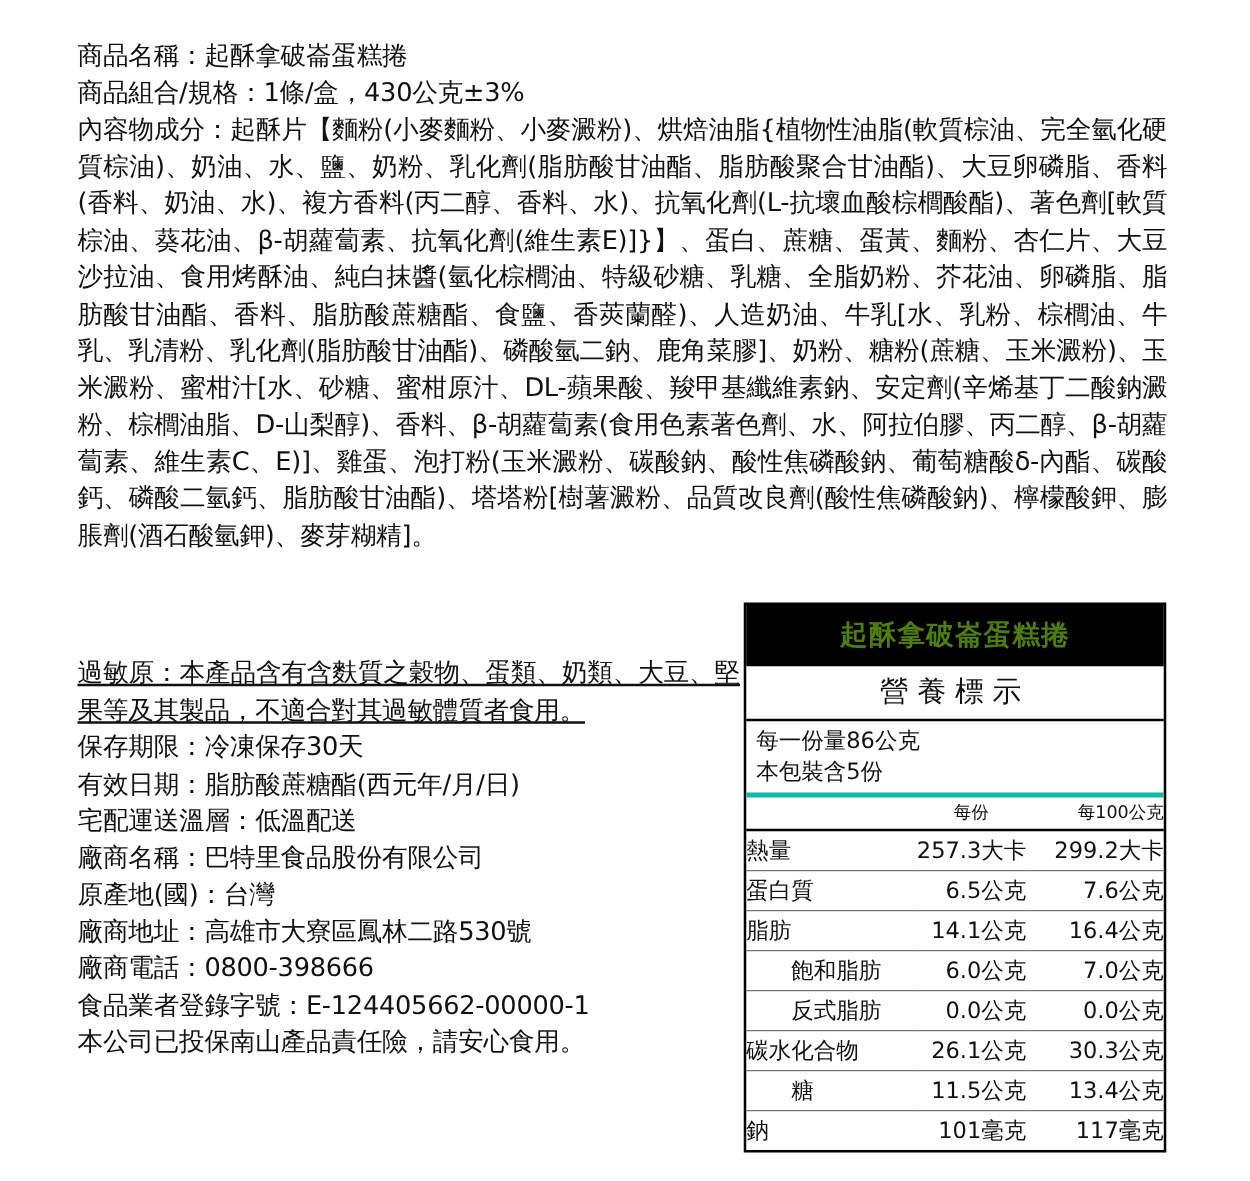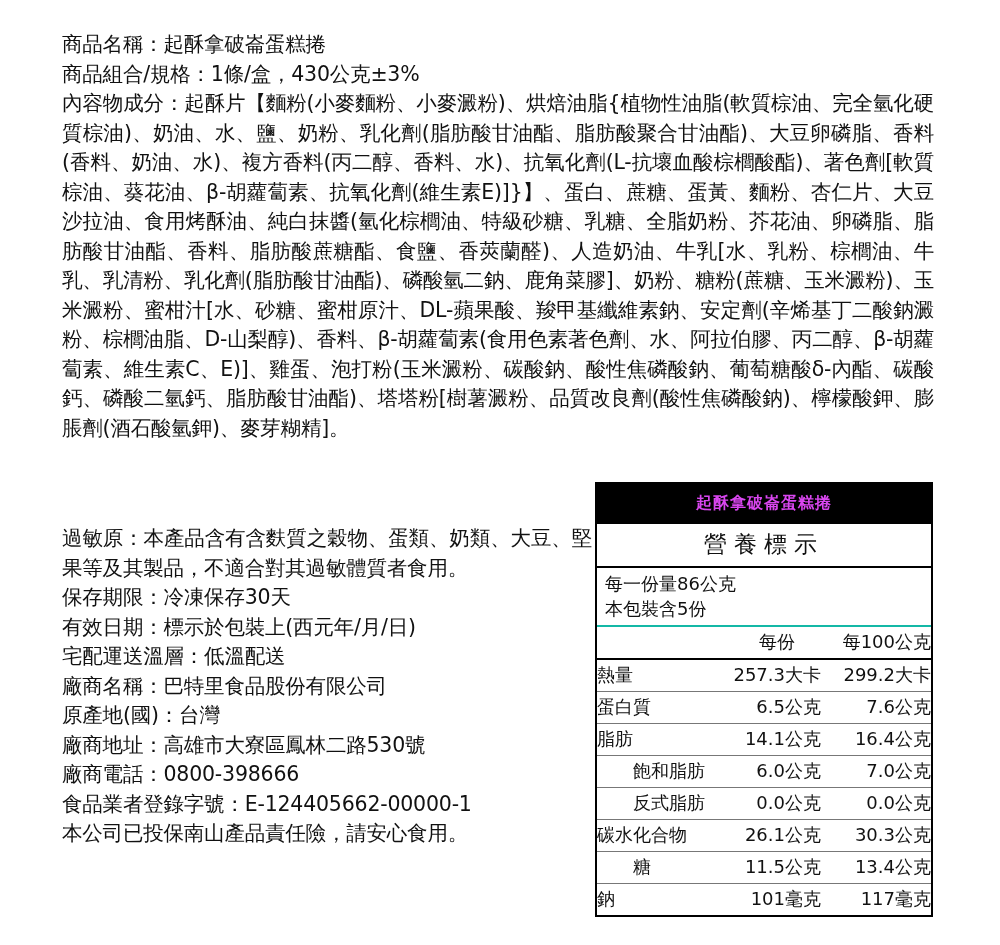--- a/index.html
+++ b/index.html
@@ -41,60 +41,61 @@
     width: 530px;
     font-size: 20.5px;
     line-height: 29.5px;
     letter-spacing: -0.2px;
   }
   .lower-block p { margin: 0; }
   .allergen {
     text-align: justify;
     text-justify: inter-character;
     width: 530px;
+    text-decoration: underline;
   }
   
   .nutrition {
     position: absolute;
     left: 595px;
     top: 482px;
     width: 338px;
     border: 2px solid #000;
     box-sizing: border-box;
     background: #fff;
     font-size: 18px;
   }
   .nutri-title {
     background: #000;
-    color: #d946ef;
+    color: #4d7c0f;
     text-align: center;
-    font-size: 16px;
+    font-size: 22px;
     font-weight: bold;
     padding: 9px 0 10px 0;
     letter-spacing: 1px;
   }
   .nutri-sub {
     text-align: center;
     font-size: 23px;
     font-weight: normal;
     letter-spacing: 7px;
     padding: 5px 0 6px 0;
     border-bottom: 2px solid #000;
     font-family: "DejaVu Serif", "Liberation Serif", serif;
   }
   .nutri-serve {
     padding: 3px 6px 4px 8px;
     font-size: 18px;
     line-height: 25px;
-    border-bottom: 2px solid #14b8a6;
+    border-bottom: 4px solid #14b8a6;
   }
   .nutri-head {
     display: flex;
     border-bottom: 2px solid #000;
-    font-size: 18px;
+    font-size: 14px;
   }
   .nutri-head .c1 { flex: 1 1 auto; }
   .nutri-head .c2 { width: 88px; text-align: center; padding: 3px 0 4px 0; }
   .nutri-head .c3 { width: 110px; text-align: right; padding: 3px 0 4px 0; }
   table.nutri-rows {
     width: 100%;
     border-collapse: collapse;
     font-size: 18px;
   }
   table.nutri-rows td {
@@ -122,21 +123,21 @@
 
   <div class="label-text">
     <p>商品名稱：起酥拿破崙蛋糕捲</p>
     <p>商品組合/規格：1條/盒，430公克±3%</p>
     <p>內容物成分：起酥片【麵粉(小麥麵粉、小麥澱粉)、烘焙油脂{植物性油脂(軟質棕油、完全氫化硬質棕油)、奶油、水、鹽、奶粉、乳化劑(脂肪酸甘油酯、脂肪酸聚合甘油酯)、大豆卵磷脂、香料(香料、奶油、水)、複方香料(丙二醇、香料、水)、抗氧化劑(L-抗壞血酸棕櫚酸酯)、著色劑[軟質棕油、葵花油、β-胡蘿蔔素、抗氧化劑(維生素E)]}】、蛋白、蔗糖、蛋黃、麵粉、杏仁片、大豆沙拉油、食用烤酥油、純白抹醬(氫化棕櫚油、特級砂糖、乳糖、全脂奶粉、芥花油、卵磷脂、脂肪酸甘油酯、香料、脂肪酸蔗糖酯、食鹽、香莢蘭醛)、人造奶油、牛乳[水、乳粉、棕櫚油、牛乳、乳清粉、乳化劑(脂肪酸甘油酯)、磷酸氫二鈉、鹿角菜膠]、奶粉、糖粉(蔗糖、玉米澱粉)、玉米澱粉、蜜柑汁[水、砂糖、蜜柑原汁、DL-蘋果酸、羧甲基纖維素鈉、安定劑(辛烯基丁二酸鈉澱粉、棕櫚油脂、D-山梨醇)、香料、β-胡蘿蔔素(食用色素著色劑、水、阿拉伯膠、丙二醇、β-胡蘿蔔素、維生素C、E)]、雞蛋、泡打粉(玉米澱粉、碳酸鈉、酸性焦磷酸鈉、葡萄糖酸δ-內酯、碳酸鈣、磷酸二氫鈣、脂肪酸甘油酯)、塔塔粉[樹薯澱粉、品質改良劑(酸性焦磷酸鈉)、檸檬酸鉀、膨脹劑(酒石酸氫鉀)、麥芽糊精]。</p>
   </div>
 
   <div class="lower-block">
     <p class="allergen">過敏原：本產品含有含麩質之穀物、蛋類、奶類、大豆、堅果等及其製品，不適合對其過敏體質者食用。</p>
     <p>保存期限：冷凍保存30天</p>
-    <p>有效日期：標示於包裝上(西元年/月/日)</p>
+    <p>有效日期：脂肪酸蔗糖酯(西元年/月/日)</p>
     <p>宅配運送溫層：低溫配送</p>
     <p>廠商名稱：巴特里食品股份有限公司</p>
     <p>原產地(國)：台灣</p>
     <p>廠商地址：高雄市大寮區鳳林二路530號</p>
     <p>廠商電話：0800-398666</p>
     <p>食品業者登錄字號：E-124405662-00000-1</p>
     <p>本公司已投保南山產品責任險，請安心食用。</p>
   </div>
 
   <div class="nutrition">

